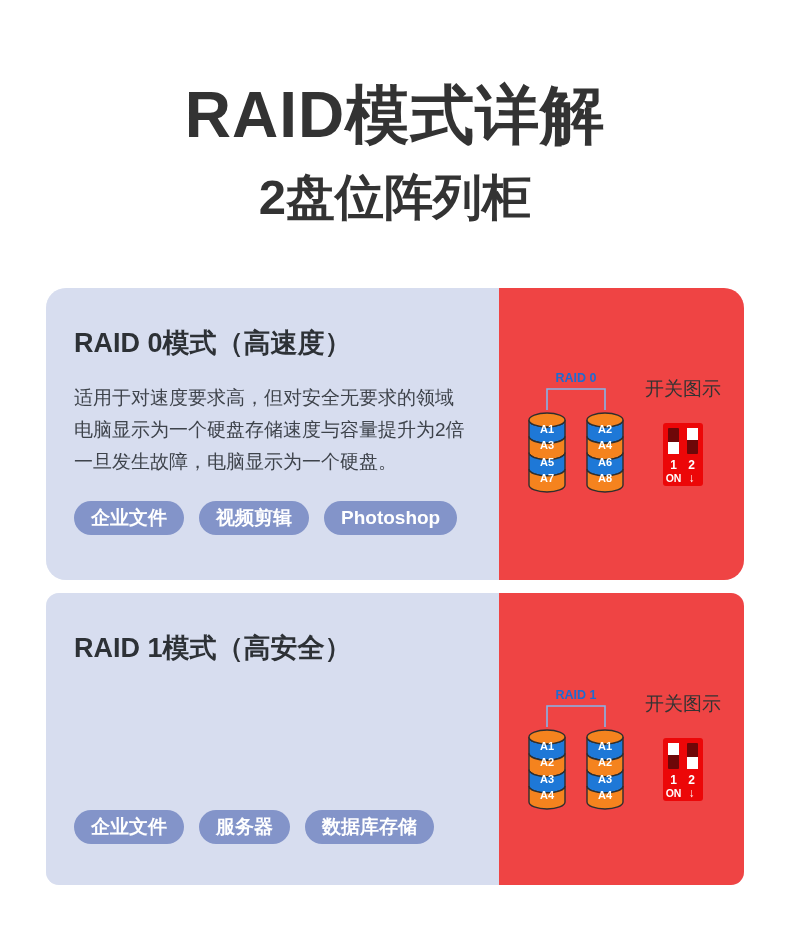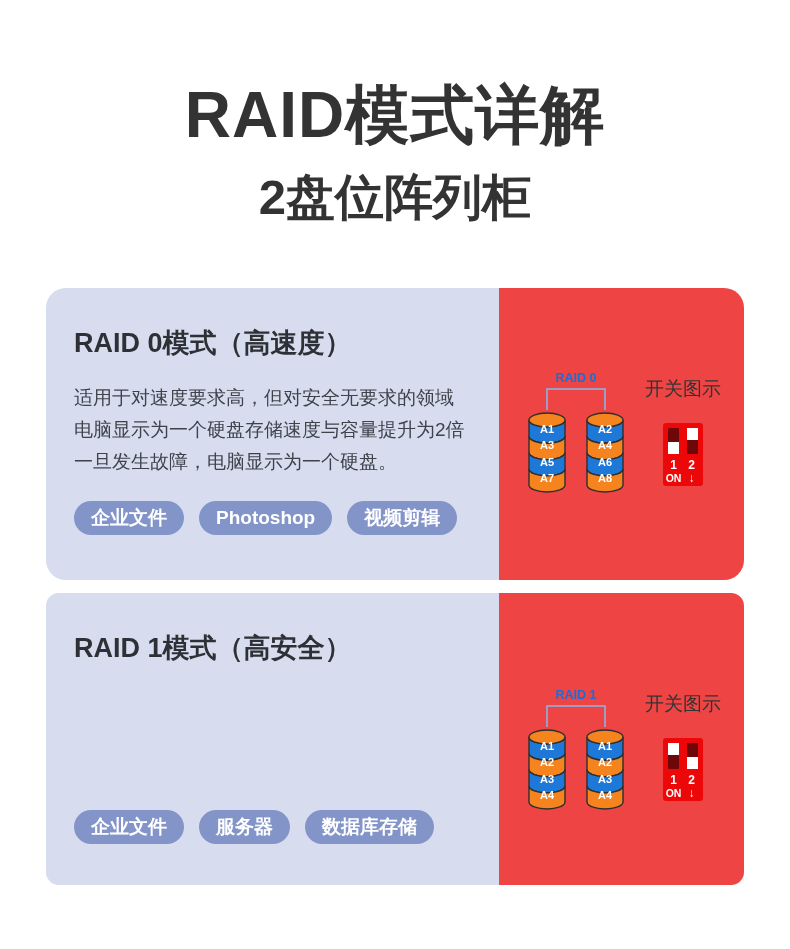--- a/index.html
+++ b/index.html
@@ -48,22 +48,22 @@
   <div class="card c1">
     <div class="card-left">
       <div class="card-heading">RAID 0模式（高速度）</div>
       <div class="card-body">
         <div>适用于对速度要求高，但对安全无要求的领域</div>
         <div>电脑显示为一个硬盘存储速度与容量提升为2倍</div>
         <div>一旦发生故障，电脑显示为一个硬盘。</div>
       </div>
       <div class="tags">
         <span class="tag">企业文件</span>
+        <span class="tag">视频剪辑</span>
         <span class="tag">Photoshop</span>
-        <span class="tag">视频剪辑</span>
       </div>
     </div>
     <div class="card-right">
       <svg class="disks" width="96" height="126" viewBox="0 0 96 126">
         <text x="48" y="12" font-size="12.5" font-weight="bold" fill="#1c6cd4" text-anchor="middle">RAID 0</text>
         <path d="M19 40 L19 19 L77 19 L77 40" fill="none" stroke="#86b5e9" stroke-width="1.6"></path>
 
         <g transform="translate(0,42)">
           <path d="M1 8 A18 7 0 0 0 37 8 L37 24.3 A18 7 0 0 1 1 24.3 Z" fill="#1e78d7" stroke="#2e2e2e" stroke-width="1.4"></path>
           <path d="M1 24.3 A18 7 0 0 0 37 24.3 L37 40.6 A18 7 0 0 1 1 40.6 Z" fill="#f5831e" stroke="#2e2e2e" stroke-width="1.4"></path>

